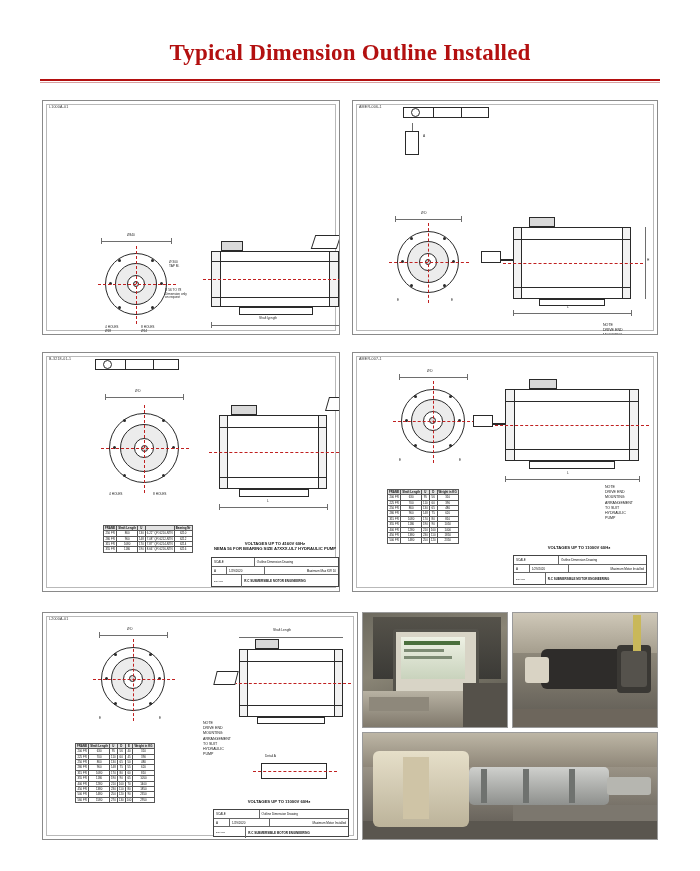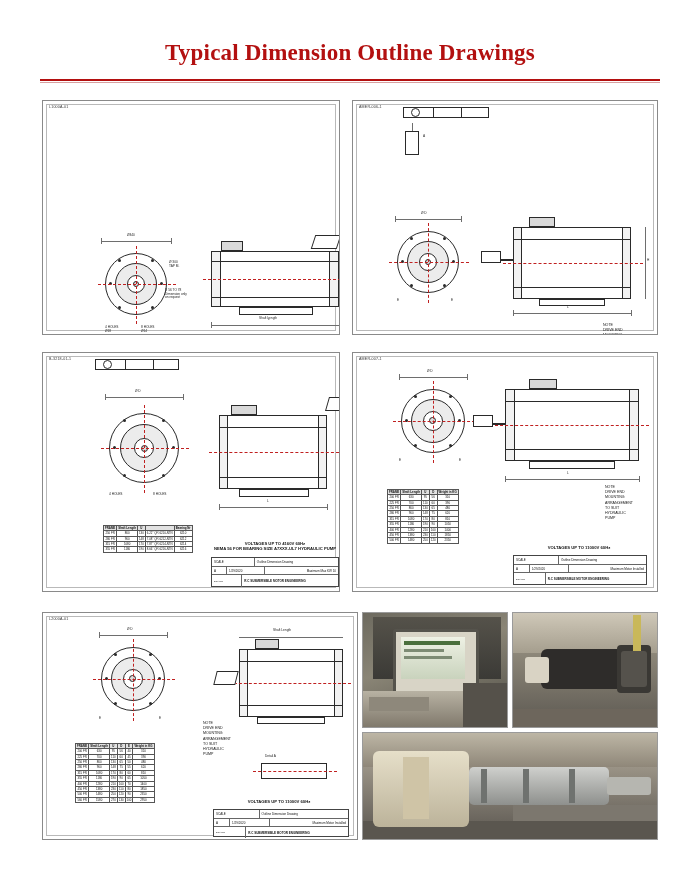--- a/index.html
+++ b/index.html
@@ -110,21 +110,21 @@
   .ph-b{background:linear-gradient(150deg,#cfc9bb 0%,#9c968a 45%,#5c5a55 100%);}
   .ph-c{background:linear-gradient(170deg,#b9b2a2 0%,#8f887a 40%,#55524b 100%);}
   .ph-el{position:absolute;}
 </style>
 </head>
 <body>
 
 <div class="page">
 
   <div class="title-wrap">
-    <span class="title">Typical Dimension Outline Drawings</span>
+    <span class="title">Typical Dimension Outline Installed</span>
   </div>
   <div class="title-rule"></div>
   <div class="title-rule thin"></div>
 
   <div class="card" style="left:42px;top:100px;width:298px;height:235px;">
     <div class="inner-frame"></div>
     <div class="dwg-tag">L1000A-01</div>
 
     <div class="circ" style="left:62px;top:152px;width:62px;height:62px;"></div>
     <div class="circ f" style="left:72px;top:162px;width:42px;height:42px;"></div>

